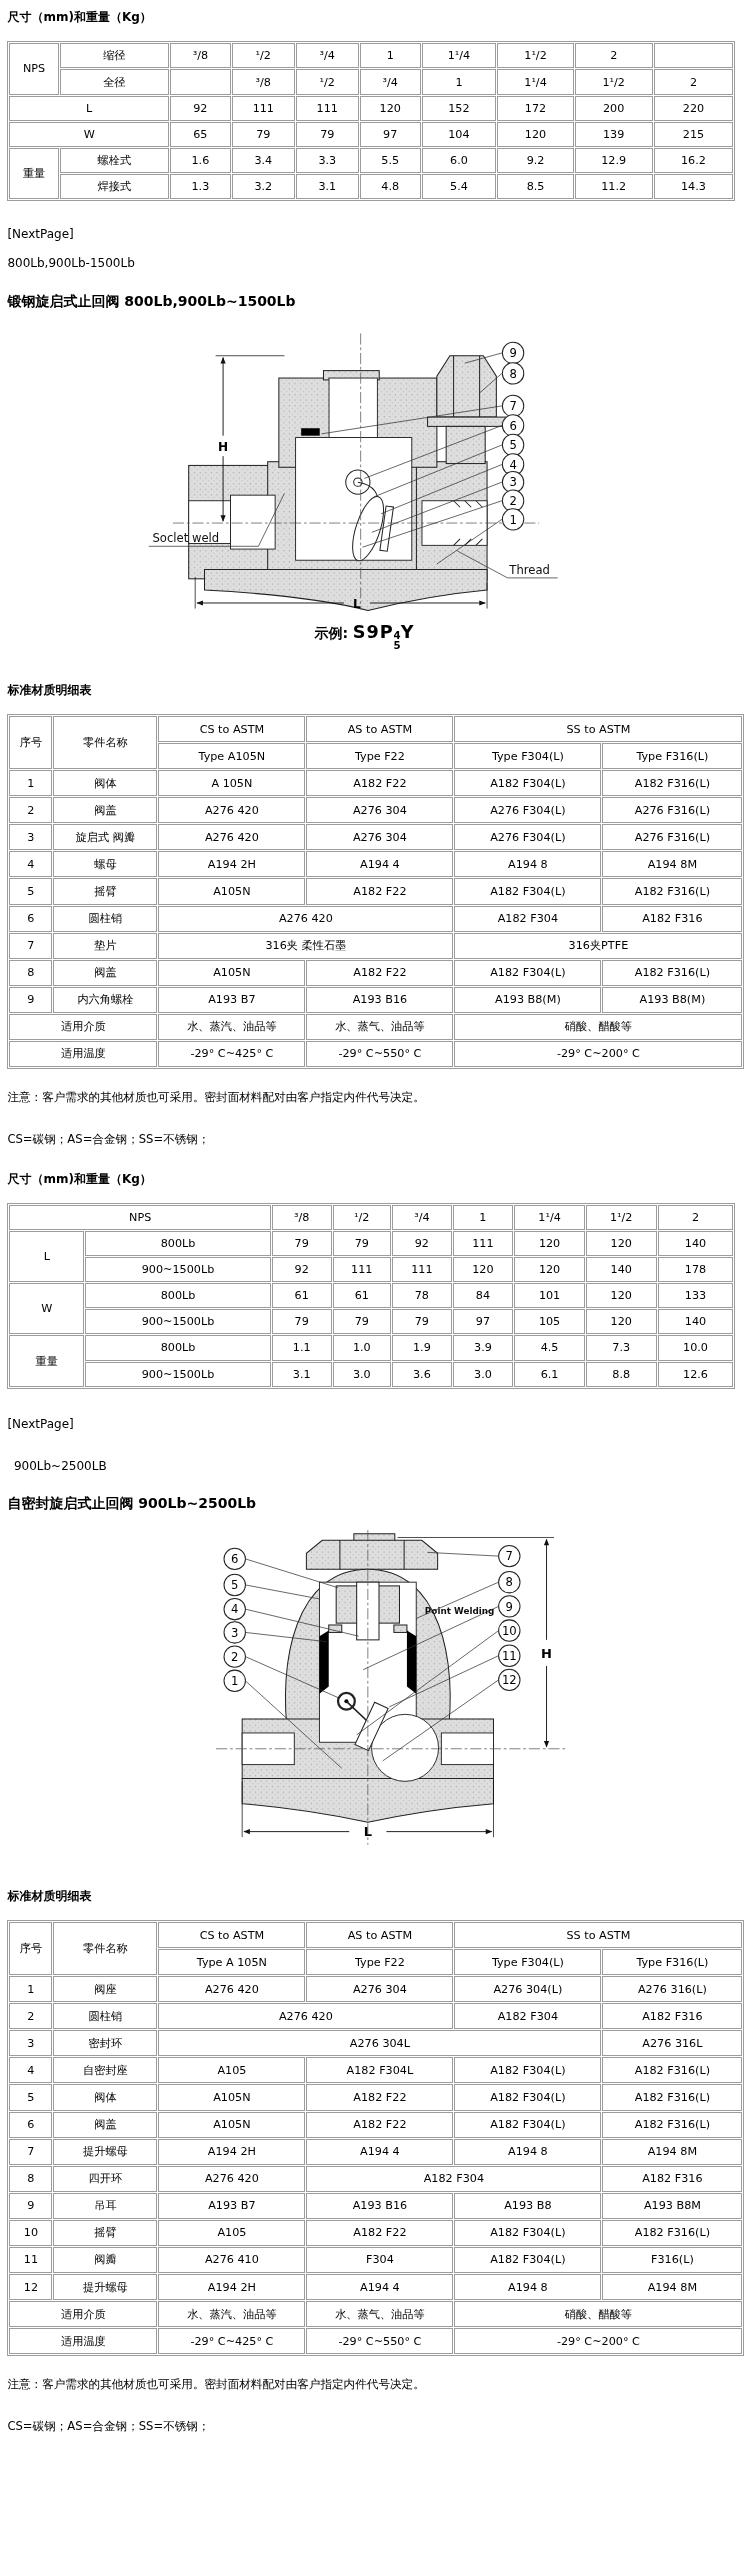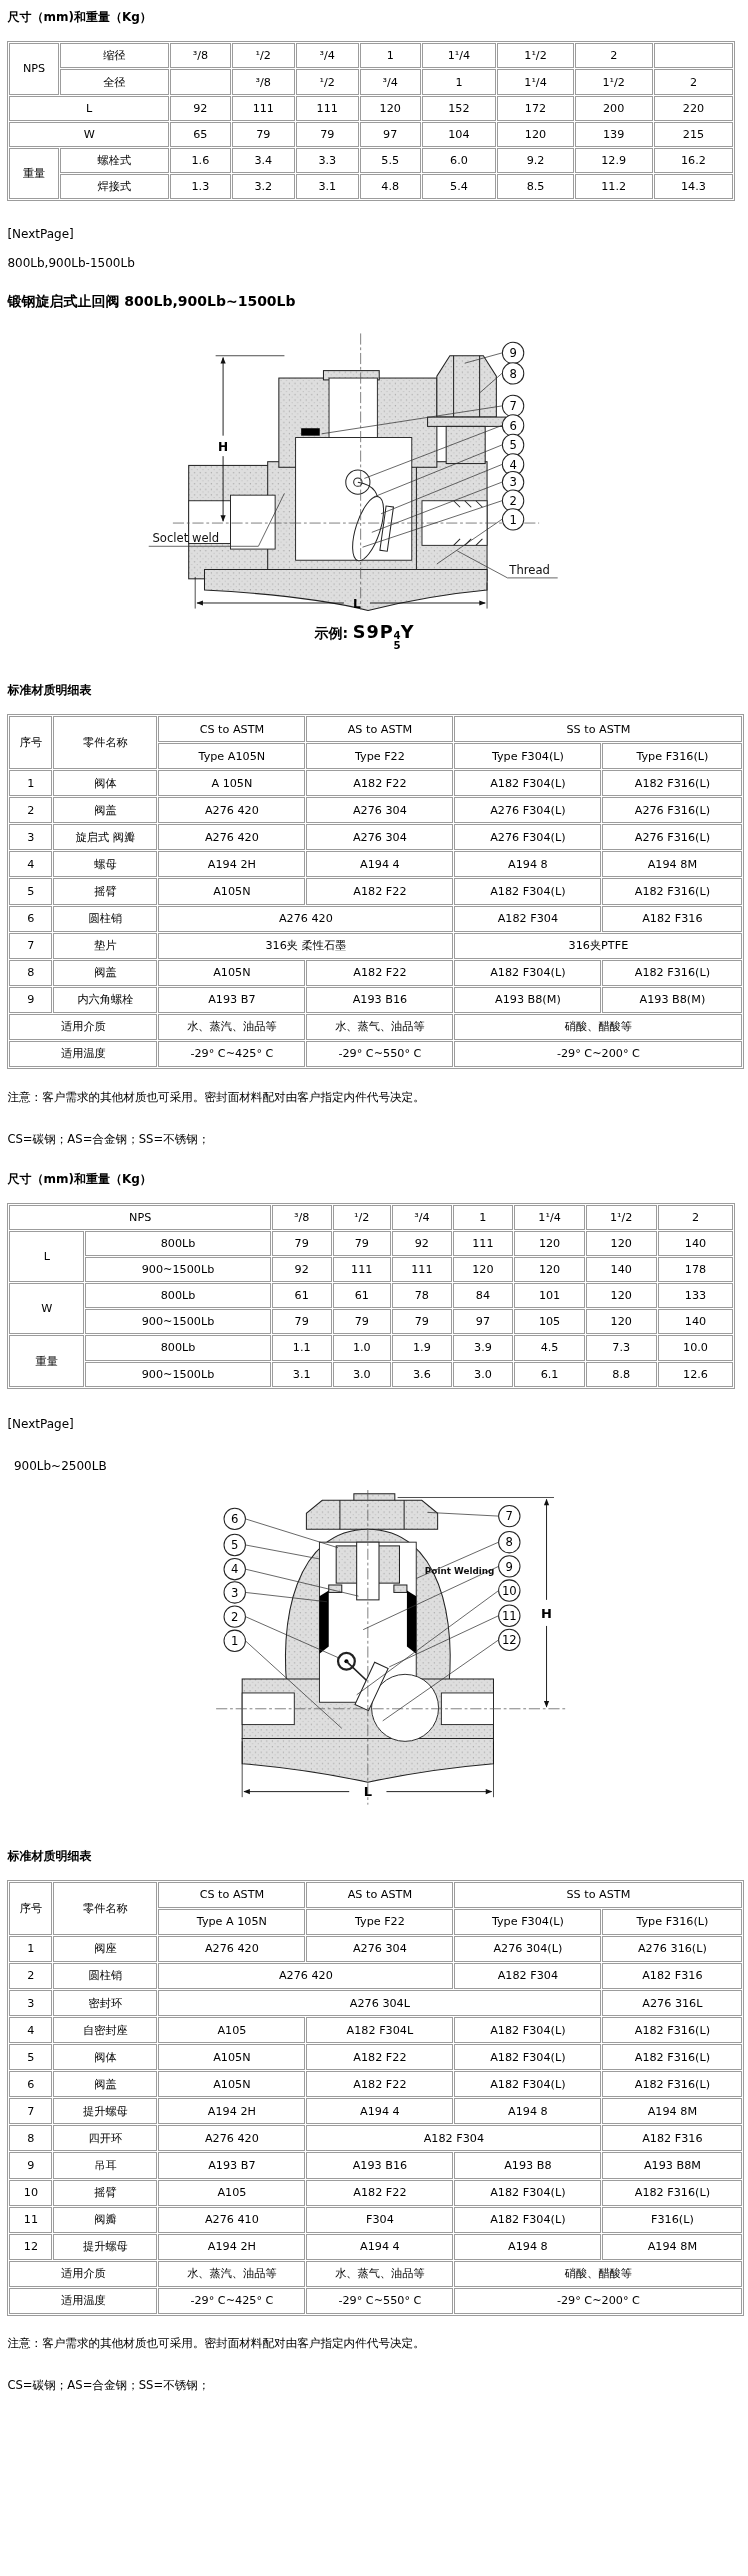--- a/index.html
+++ b/index.html
@@ -436,20 +436,21 @@
       <td>3.0</td>
       <td>6.1</td>
       <td>8.8</td>
       <td>12.6</td>
     </tr>
   </tbody>
       </table>
 
   <div class="nextpage" style="margin-top:28px">[NextPage]</div>
   <div class="subline indent" style="margin-top:28px">900Lb~2500LB</div>
+  <div class="heading">自密封旋启式止回阀 900Lb~2500Lb</div>
 
   <div class="diagram">
   <svg width="484" height="328" viewBox="0 0 520 352">
     <defs>
       <pattern id="p2" width="6" height="6" patternUnits="userSpaceOnUse">
         <rect width="6" height="6" fill="#dedede"></rect>
         <circle cx="1.4" cy="1.8" r="0.7" fill="#a6a6a6"></circle>
         <circle cx="4.3" cy="4.6" r="0.7" fill="#bdbdbd"></circle>
       </pattern>
       <marker id="a2" viewBox="0 0 10 10" refX="9" refY="5" markerWidth="9" markerHeight="7" orient="auto">

